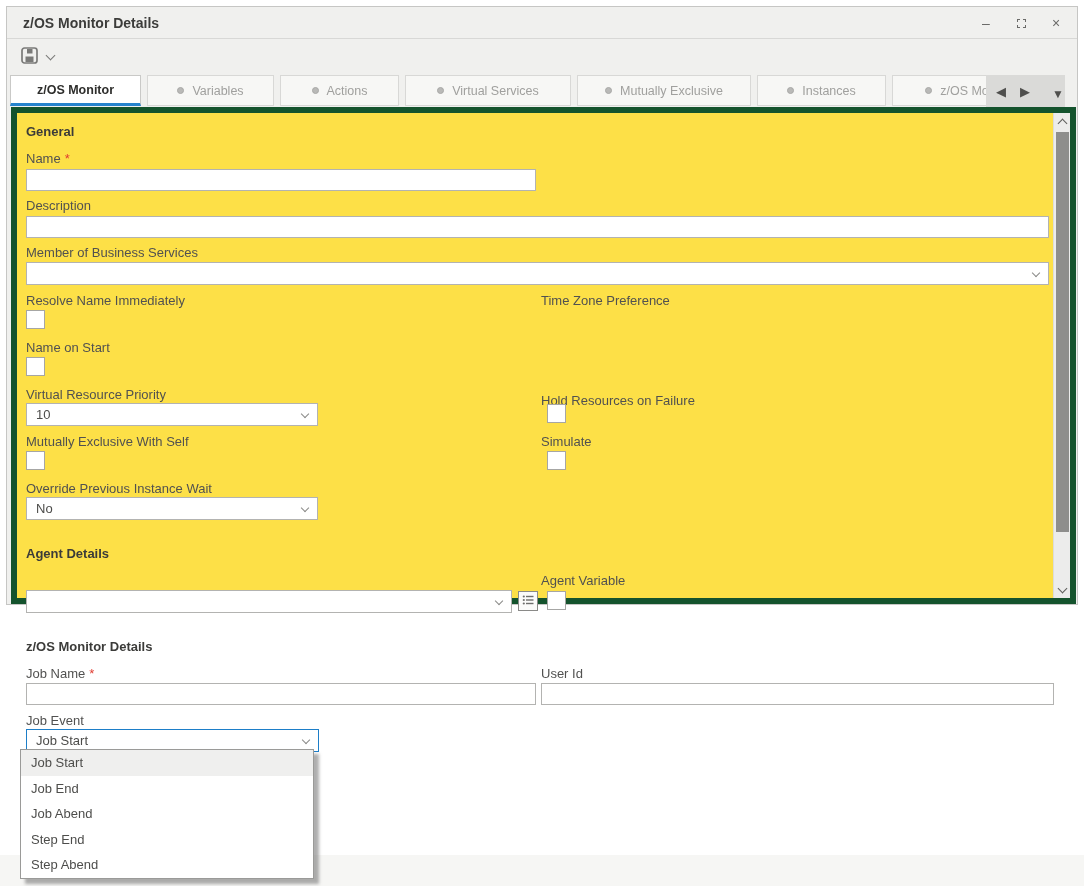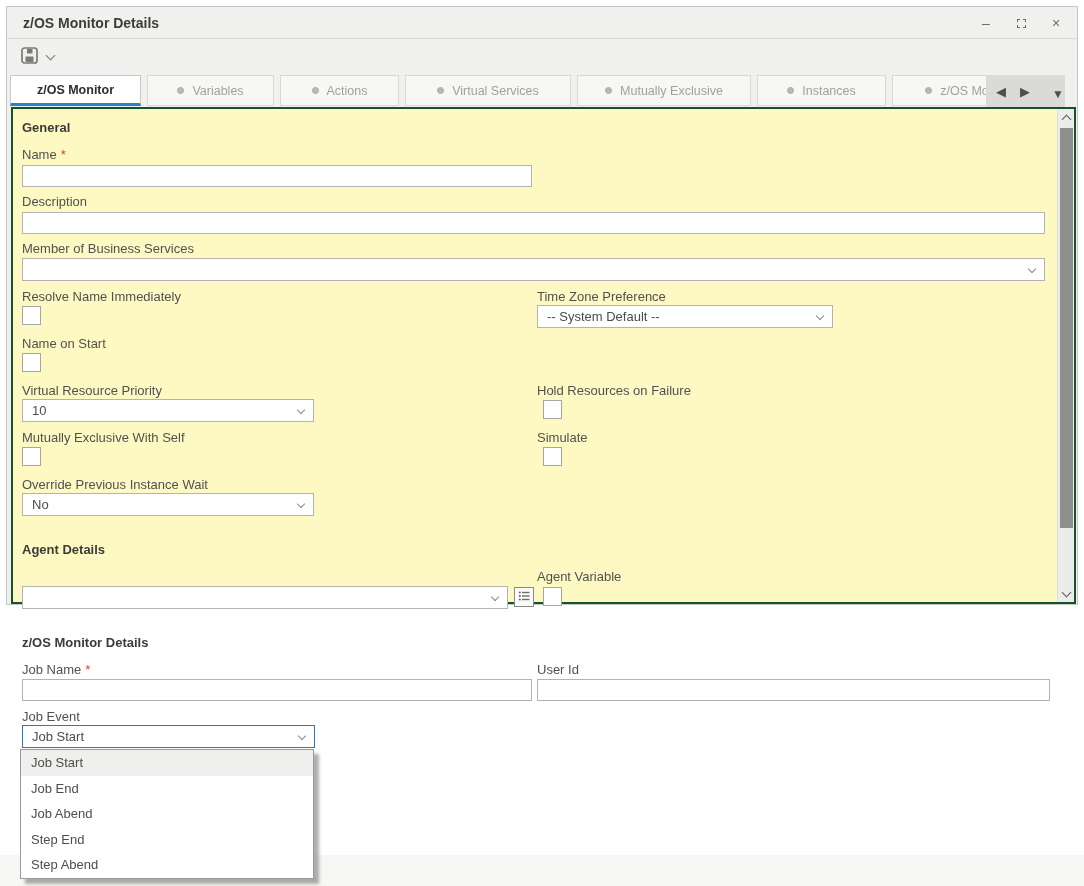--- a/index.html
+++ b/index.html
@@ -34,21 +34,21 @@
   .tab .dot { width:7px; height:7px; border-radius:50%; background:#b9b9b7; border:1px solid #a9a9a7; flex:none; }
   .tab.active { background:#ffffff; border-color:#c9c9c7; border-bottom:3px solid #2583cd;
                 color:#2e2e2c; font-weight:700; }
   .tabnav { flex:1; height:32px; background:#dadad8; display:flex; align-items:center;
             justify-content:flex-start; gap:14px; padding-left:10px; color:#4f4f4d; }
   .tabnav .arr { font-size:13px; line-height:1; cursor:default; }
   .tabnav .arr-down { font-size:12px; margin-left:8px; margin-top:6px; }
 
   
   .content { position:absolute; left:4px; top:100px; right:1px; bottom:0;
-             background:#fef9c3; border:2px solid #14532d; }
+             background:#fde047; border:6px solid #14532d; }
   .lbl { position:absolute; font-size:13px; color:#515150; white-space:nowrap; }
   .req { color:#e03c31; margin-left:4px; }
   .heading { position:absolute; font-size:13px; font-weight:700; color:#3b3b39; white-space:nowrap; }
   .inp { position:absolute; height:22px; background:#ffffff; border:1px solid #b3b3b1;
          font-size:13px; color:#4c4c4a; padding:0 8px; }
   .combo { position:absolute; height:23px; background:#ffffff; border:1px solid #b3b3b1;
            display:flex; align-items:center; padding-left:9px; font-size:13px; color:#4c4c4a; }
   .combo .cchev { position:absolute; right:9px; top:7px; width:6px; height:6px;
                   border-right:1.3px solid #8a8a88; border-bottom:1.3px solid #8a8a88; transform:rotate(45deg); }
   .combo.focused { border:1.5px solid #1d7ec8; }
@@ -155,35 +155,31 @@
       <div class="lbl" style="left:9px; top:132px">Member of Business Services</div>
       <div class="combo" style="left:9px; top:149px; width:1023px">
         <span></span>
         <span class="cchev"></span>
       </div>
 
       <div class="lbl" style="left:9px; top:180px">Resolve Name Immediately</div>
       <div class="checkbox" style="left:9px; top:197px"></div>
 
       <div class="lbl" style="left:524px; top:180px">Time Zone Preference</div>
-      <div class="combo" style="left:524px; top:196px; width:296px">
-        <span>-- System Default --</span>
-        <span class="cchev"></span>
-      </div>
 
       <div class="lbl" style="left:9px; top:227px">Name on Start</div>
       <div class="checkbox" style="left:9px; top:244px"></div>
 
       <div class="lbl" style="left:9px; top:274px">Virtual Resource Priority</div>
       <div class="combo" style="left:9px; top:290px; width:292px">
         <span>10</span>
         <span class="cchev"></span>
       </div>
 
-      <div class="lbl" style="left:524px; top:274px">Hold Resources on Failure</div>
+      <div class="lbl" style="left:524px; top:280px">Hold Resources on Failure</div>
       <div class="checkbox" style="left:530px; top:291px"></div>
 
       <div class="lbl" style="left:9px; top:321px">Mutually Exclusive With Self</div>
       <div class="checkbox" style="left:9px; top:338px"></div>
 
       <div class="lbl" style="left:524px; top:321px">Simulate</div>
       <div class="checkbox" style="left:530px; top:338px"></div>
 
       <div class="lbl" style="left:9px; top:368px">Override Previous Instance Wait</div>
       <div class="combo" style="left:9px; top:384px; width:292px">

